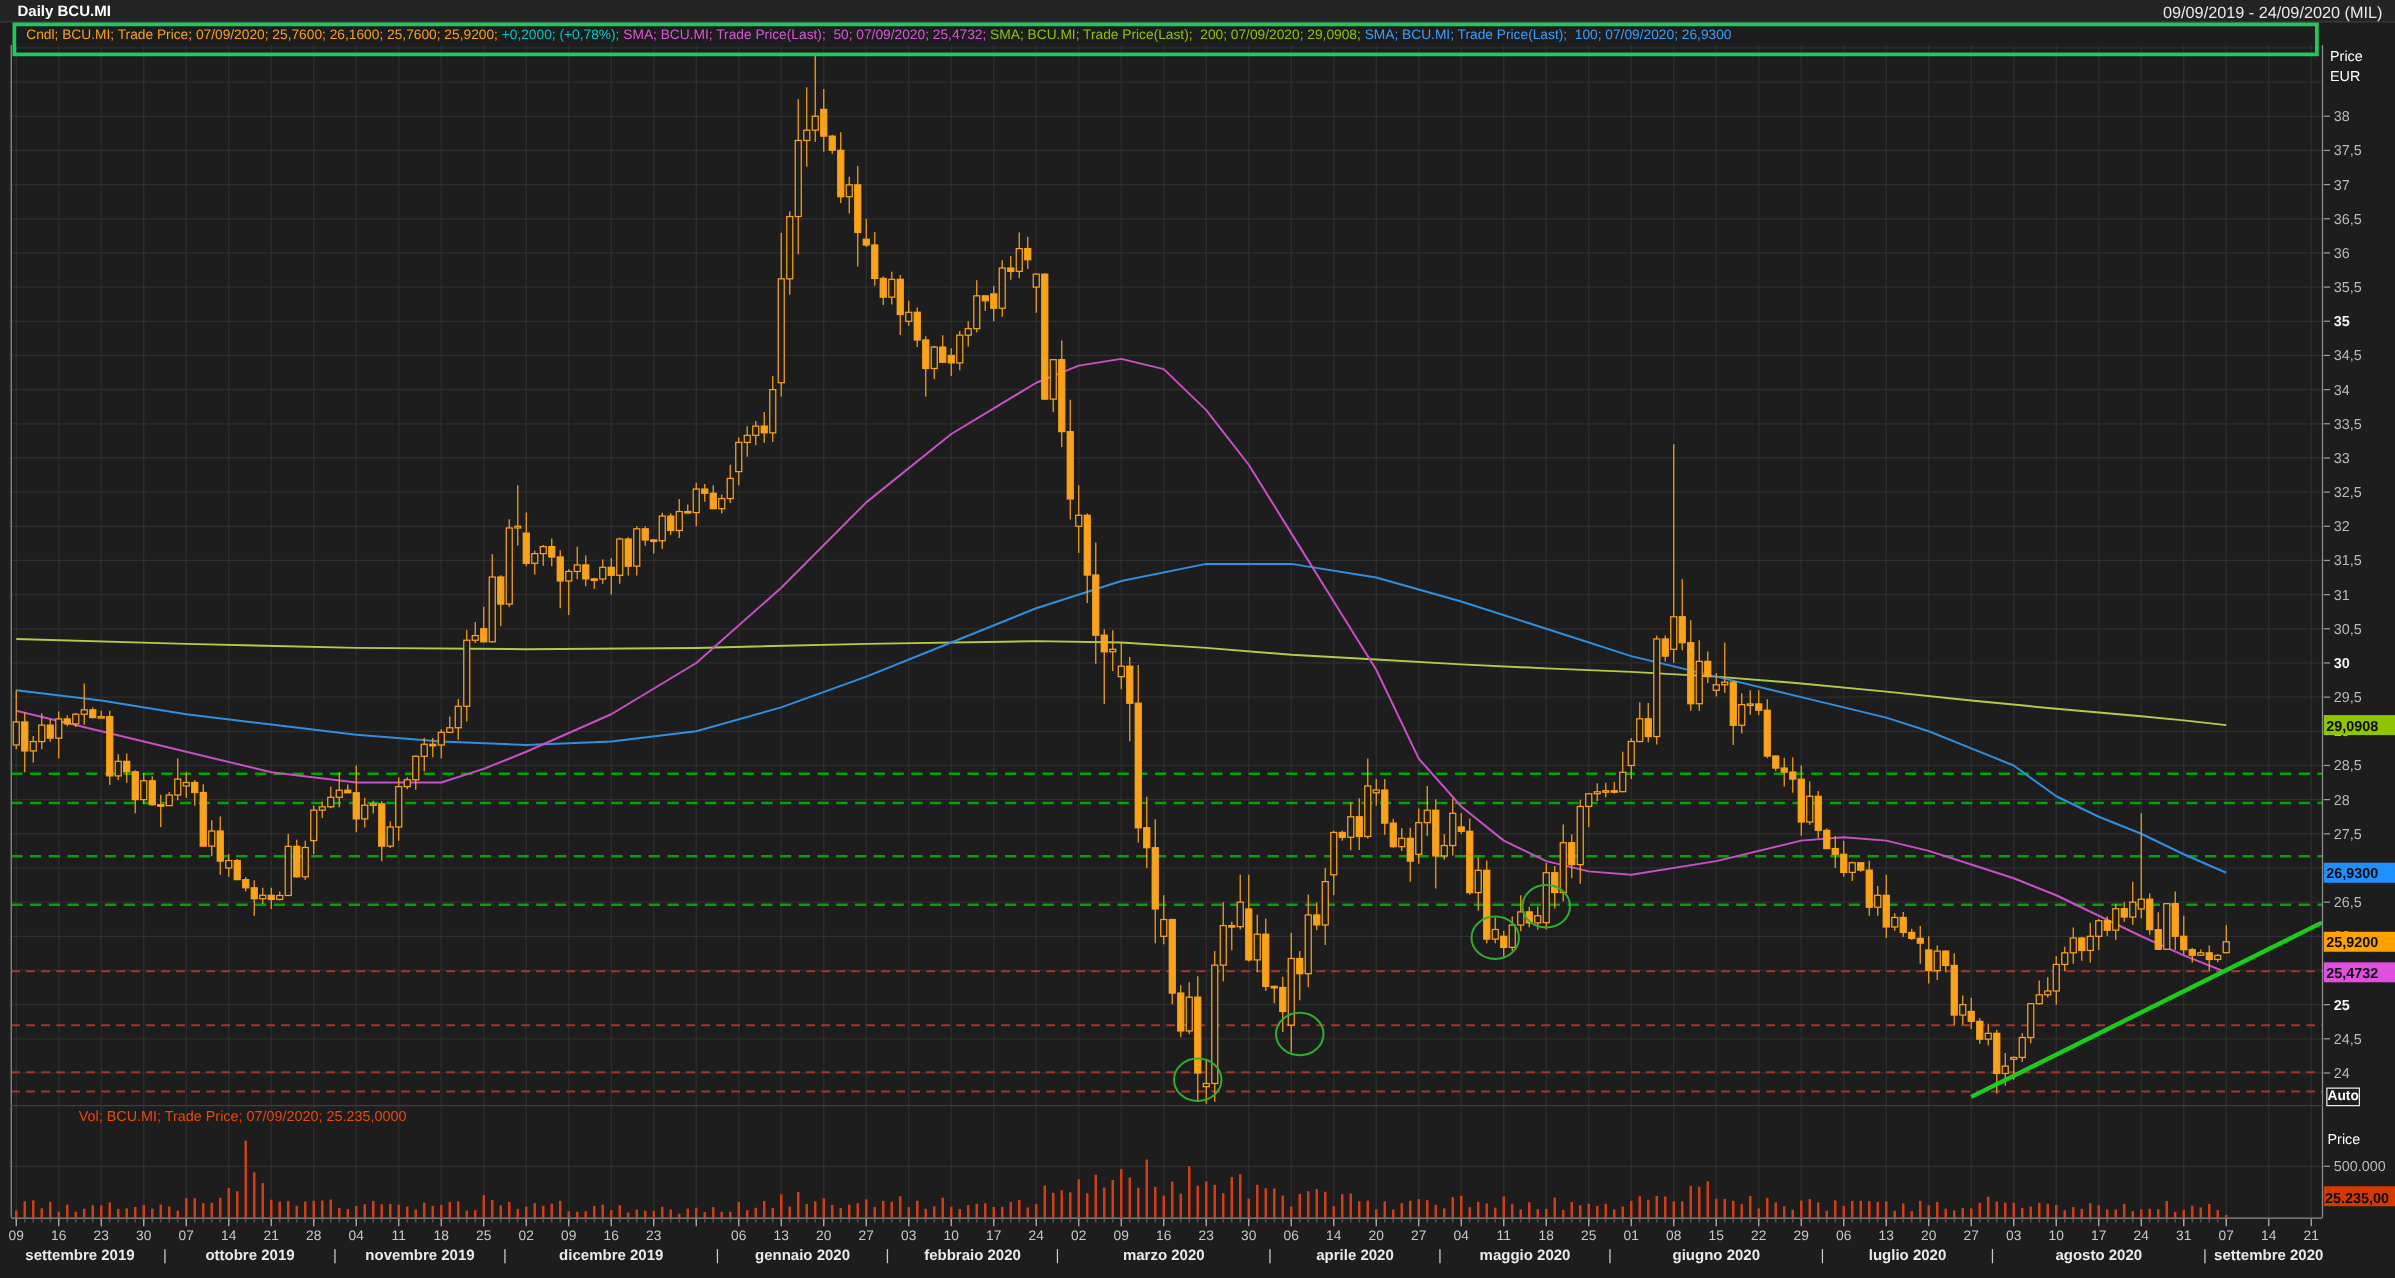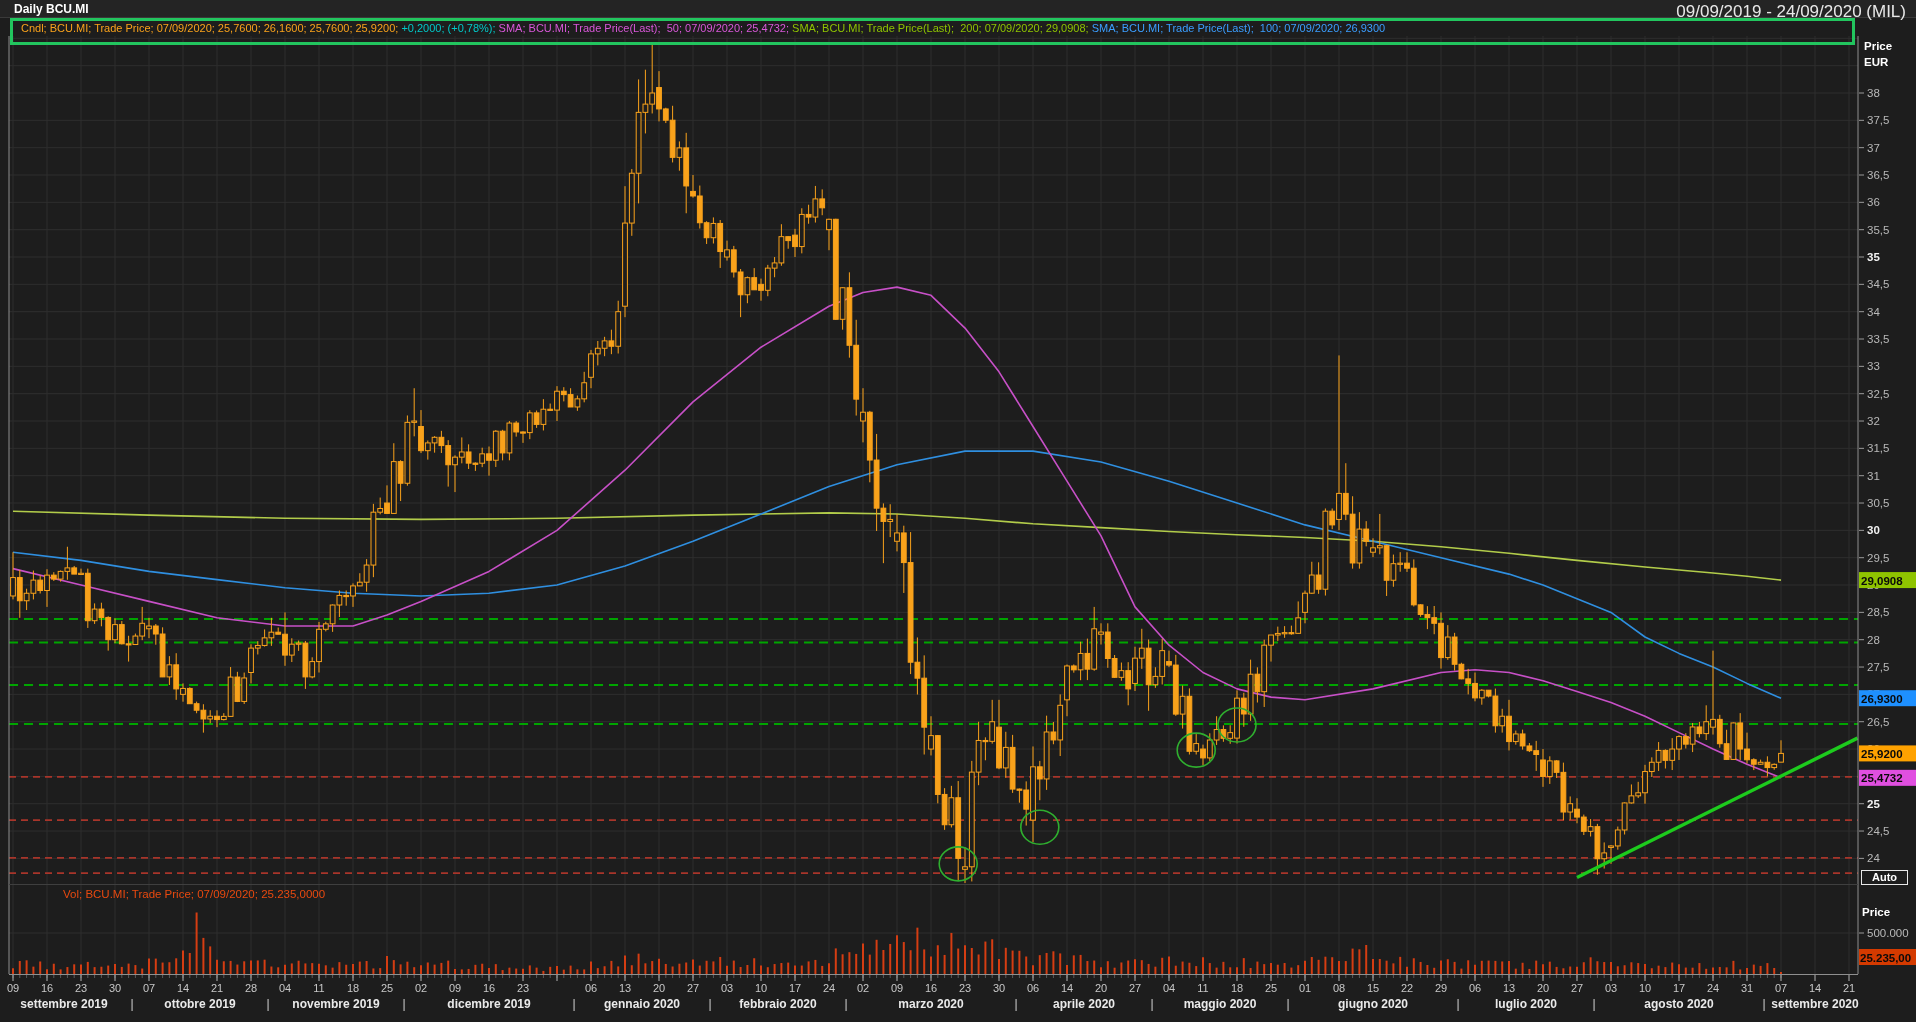--- a/index.html
+++ b/index.html
@@ -2,31 +2,31 @@
 <html><head>
 <meta charset="utf-8">
 <style>
   html,body{margin:0;padding:0;background:#141414;}
   #app{position:relative;width:1916px;height:1022px;background:#1d1d1d;overflow:hidden;
        font-family:"Liberation Sans",sans-serif;-webkit-font-smoothing:antialiased;}
   #chart-svg{position:absolute;left:0;top:0;}
   .titlebar{position:absolute;left:0;top:0;width:1916px;height:17px;background:#242424;
             border-bottom:1px solid #3a3a3a;}
   .titlebar .title{position:absolute;left:14px;top:2px;font-size:12px;font-weight:bold;color:#ffffff;text-align:right;}
-  .titlebar .range{position:absolute;right:10px;top:2px;font-size:17px;color:#e8e8e8;}
+  .titlebar .range{position:absolute;right:10px;top:2px;font-size:13px;color:#e8e8e8;}
   .legendbox{position:absolute;left:10px;top:18px;width:1845px;height:27px;border:3px solid #22c55e;
              font-size:11px;line-height:15px;padding-left:8px;box-sizing:border-box;
              white-space:pre;overflow:hidden;}
   .legendbox span{white-space:pre;}
   .lg-candle{color:#f9a21b;} .lg-change{color:#00c8c8;} .lg-sma50{color:#d957d9;}
   .lg-sma200{color:#8fc400;} .lg-sma100{color:#3b9eff;}
   .vol-legend{position:absolute;left:16px;top:888px;font-size:11.5px;color:#e8490f;white-space:pre;margin-left:47px;}
-  .axis-head{position:absolute;font-size:11.5px;font-weight:bold;color:#ffffff;}
+  .axis-head{position:absolute;font-size:11.5px;font-weight:normal;color:#ffffff;}
   .auto-btn{position:absolute;left:1861px;top:870px;border:1px solid #e8e8e8;color:#ffffff;
-            font-size:11px;font-weight:bold;padding:0 10px;line-height:13px;background:#1d1d1d;}
+            font-size:11px;font-weight:bold;padding:0 0;line-height:13px;background:#1d1d1d;}
 </style>
 </head>
 <body>
 <div id="app">
 
   <svg id="chart-svg" width="1916" height="1022">
       <rect x="0" y="0" width="1916" height="1022" fill="#1d1d1d"></rect>
       <g>
         <line x1="13" y1="36" x2="13" y2="974" stroke="#2e2e2e" stroke-width="1"></line>
         <line x1="47" y1="36" x2="47" y2="974" stroke="#2e2e2e" stroke-width="1"></line>

